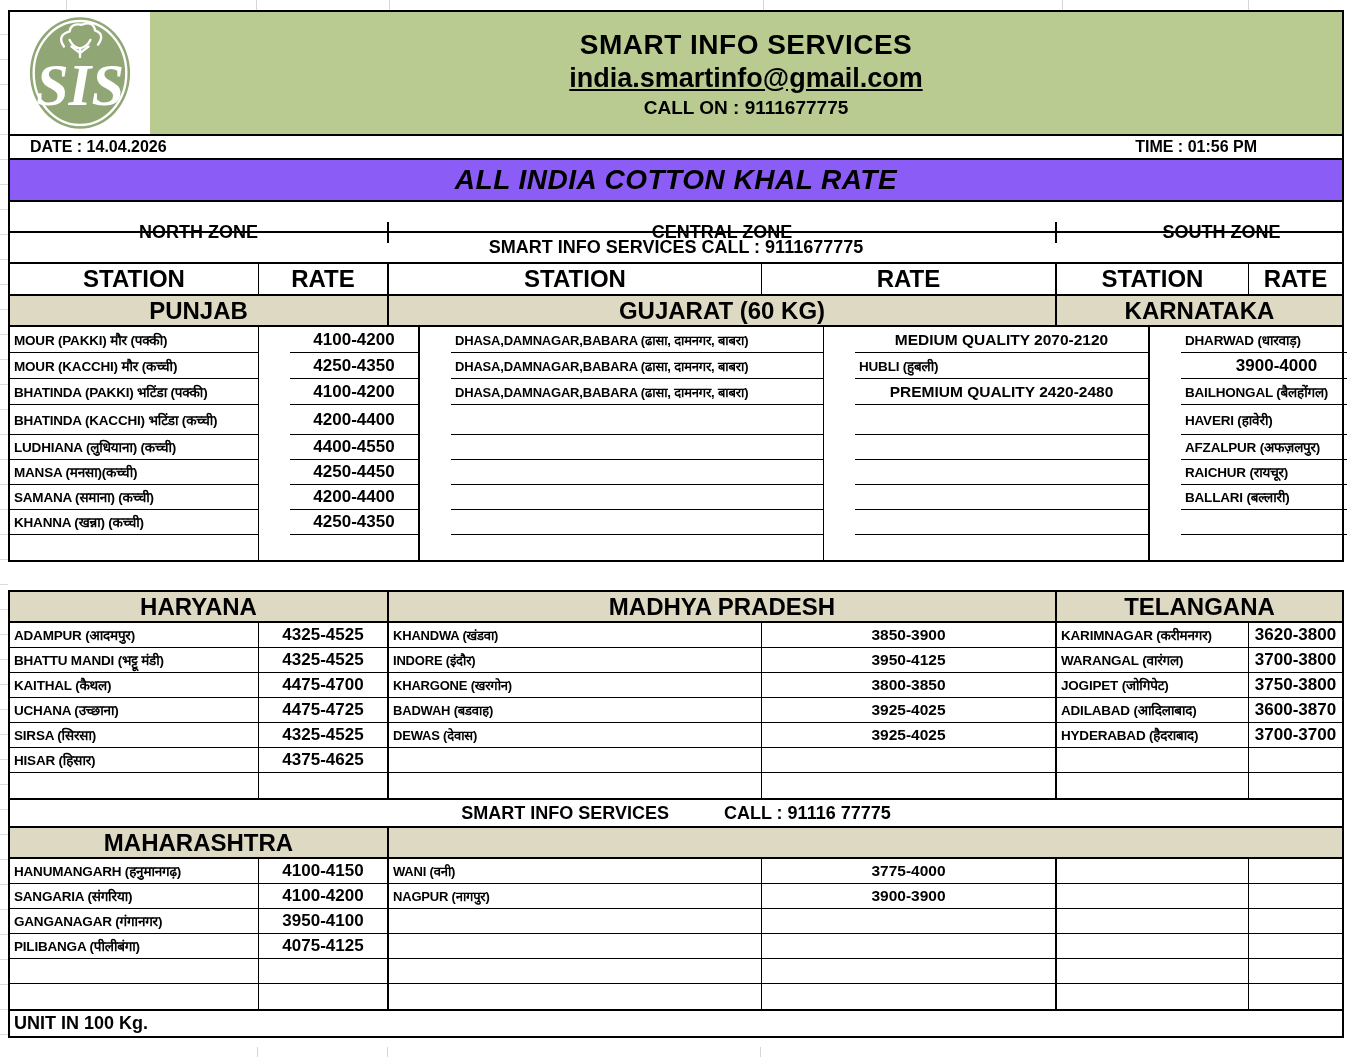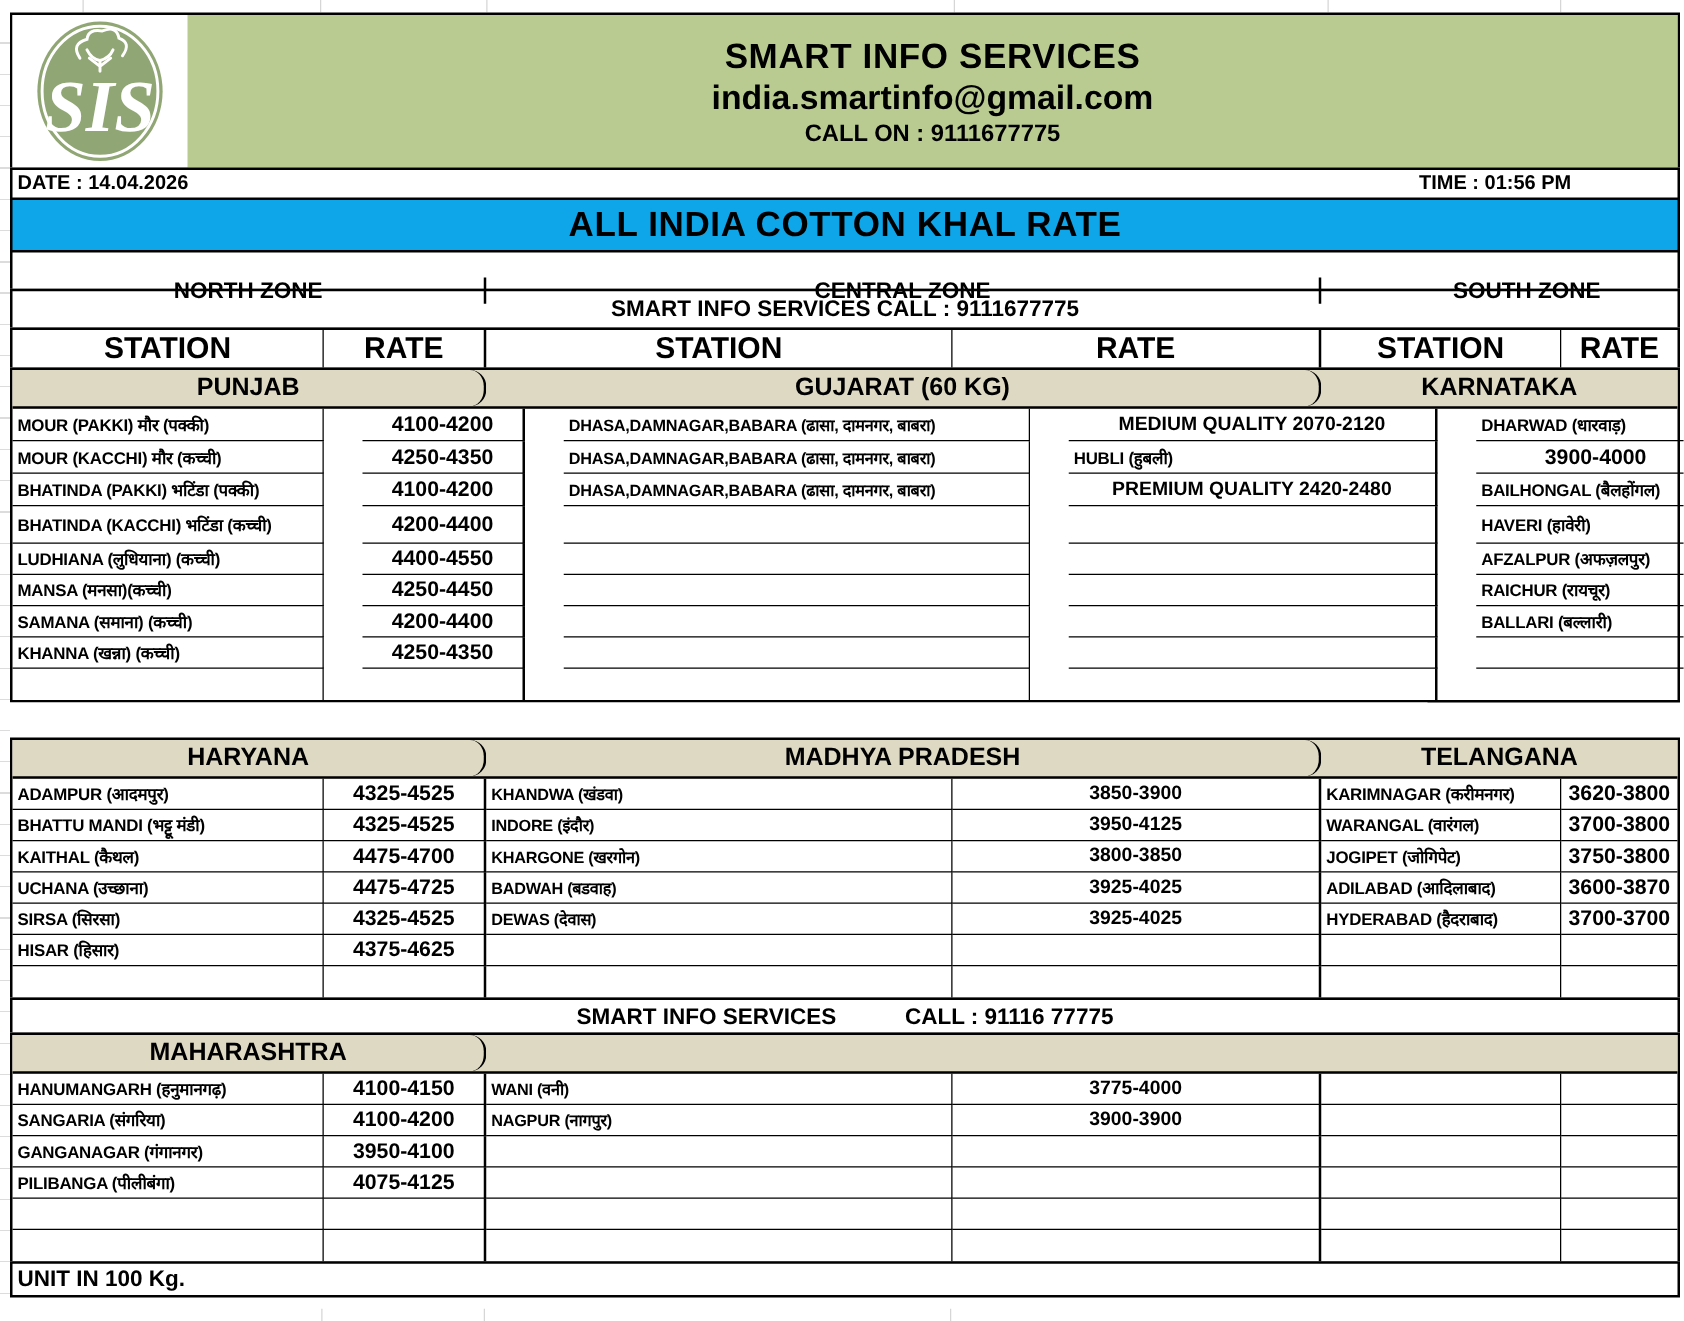--- a/index.html
+++ b/index.html
@@ -11,43 +11,43 @@
           background:repeating-linear-gradient(to bottom,transparent 0 24px,#dcdcdc 24px 25px);}
   
   #sheet{position:absolute;left:8px;top:10px;width:1134px;}
   .band{box-sizing:border-box;width:1336px;border:2px solid #000;margin-top:-2px;background:#fff;}
   .band:first-child{margin-top:0;}
   
   .hdr{height:126px;display:flex;}
   .logo-cell{width:140px;background:#fff;display:flex;align-items:center;justify-content:center;}
   .hdr-green{flex:1;display:flex;flex-direction:column;align-items:center;justify-content:center;line-height:1.25;}
   .hdr-title{font-size:28px;letter-spacing:.5px;}
-  .hdr-email{font-size:27px;}
+  .hdr-email{font-size:27px;text-decoration:underline;}
   .hdr-call{font-size:19px;}
   
   .daterow{height:26px;display:flex;align-items:center;font-size:16px;position:relative;}
-  .daterow .d{padding-left:4px;}
+  .daterow .d{padding-left:20px;}
   .daterow .t{position:absolute;right:85px;}
   
   .banner{height:44px;display:flex;align-items:center;justify-content:center;font-size:28px;letter-spacing:.5px;}
   
   .zonerow{height:33px;display:grid;grid-template-columns:379px 668px 1fr;}
   .zonerow div{display:flex;align-items:center;justify-content:center;font-size:18px;border-right:2px solid #000;margin-top:20px;}
   .zonerow div:last-child{border-right:none;padding-left:44px;}
   
   .inforow{height:33px;display:flex;align-items:center;justify-content:center;font-size:18px;gap:55px;}
   .inforow2{height:30px;}
   
   .chrow{height:34px;display:grid;grid-template-columns:249px 130px 373px 295px 192px 1fr;}
   .chrow div{display:flex;align-items:center;justify-content:center;font-size:24px;border-right:1px solid #000;}
   .chrow div:nth-child(2),.chrow div:nth-child(4){border-right-width:2px;}
   .chrow div:last-child{border-right:none;}
   
   .srow{display:grid;grid-template-columns:379px 668px 1fr;background:#ddd9c3;border-bottom:2px solid #000;height:29px;}
-  .scell{display:flex;align-items:center;justify-content:center;font-size:20px;border-right:2px solid #000;border-radius:13px;}
+  .scell{display:flex;align-items:center;justify-content:center;font-size:24px;border-right:2px solid #000;}
   .scell:last-child{border-right:none;}
   .drow{display:grid;grid-template-columns:249px 130px 373px 295px 192px 1fr;height:25px;}
   .cell{display:flex;align-items:center;border-right:1px solid #000;border-bottom:1px solid #000;overflow:hidden;white-space:nowrap;}
   .drow .cell:nth-child(2),.drow .cell:nth-child(4){border-right-width:2px;}
   .drow .cell:nth-child(6){border-right:none;}
   .drow:last-child .cell{border-bottom:none;}
   .sta{font-size:13.5px;padding-left:4px;letter-spacing:-.2px;}
   .rt{justify-content:center;font-size:17px;}
   .c1.sta{font-size:13px;}
   .c1.rt{font-size:15.5px;}
@@ -97,21 +97,21 @@
         <div class="hdr-email">india.smartinfo@gmail.com</div>
         <div class="hdr-call">CALL ON : 9111677775</div>
       </div>
     </div>
 
     <div class="band daterow">
       <span class="d">DATE : 14.04.2026</span>
       <span class="t">TIME : 01:56 PM</span>
     </div>
 
-    <div class="band banner" style="background:#0ea5e9;">ALL INDIA COTTON KHAL RATE</div>
+    <div class="band banner" style="background:#8b5cf6;font-style:italic;">ALL INDIA COTTON KHAL RATE</div>
 
     <div class="band zonerow">
         <div class="zone">NORTH ZONE</div>
         <div class="zone">CENTRAL ZONE</div>
         <div class="zone">SOUTH ZONE</div>
       </div>
 
     <div class="band inforow">
       <span>SMART INFO SERVICES CALL : 9111677775</span>
     </div>

